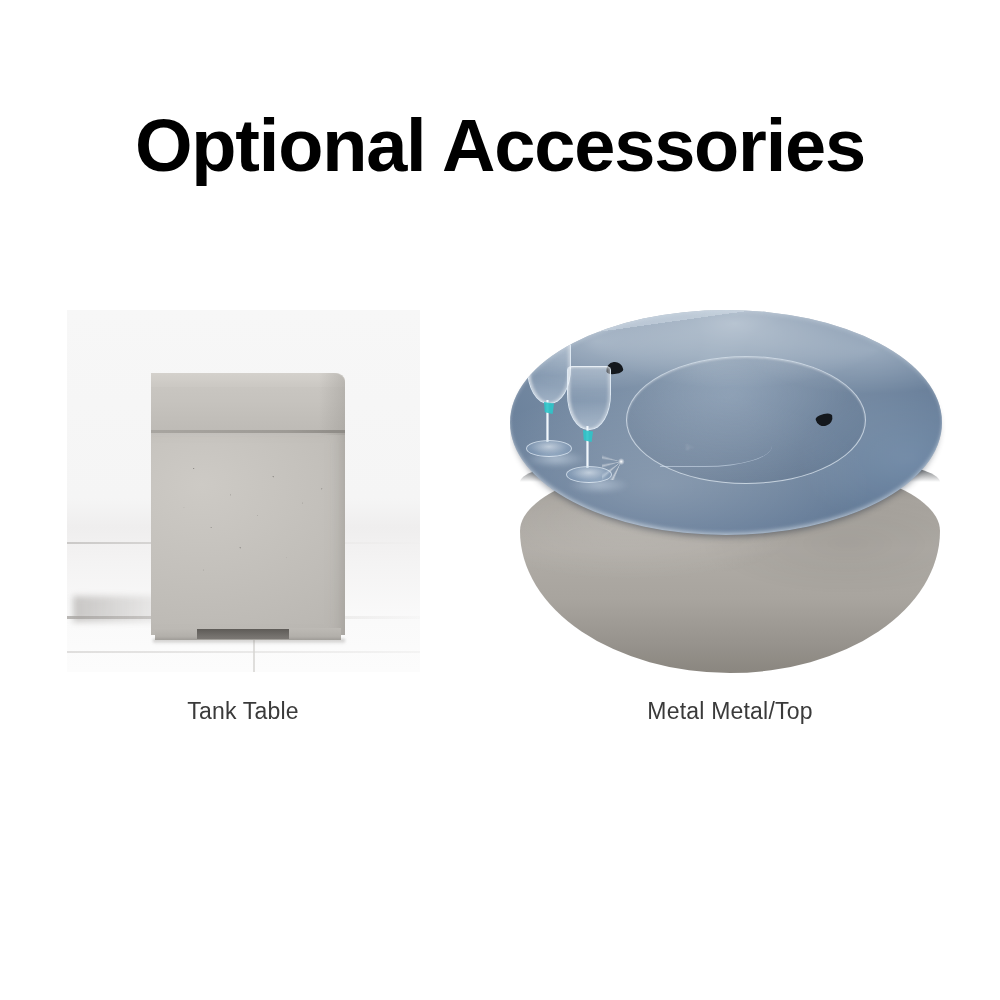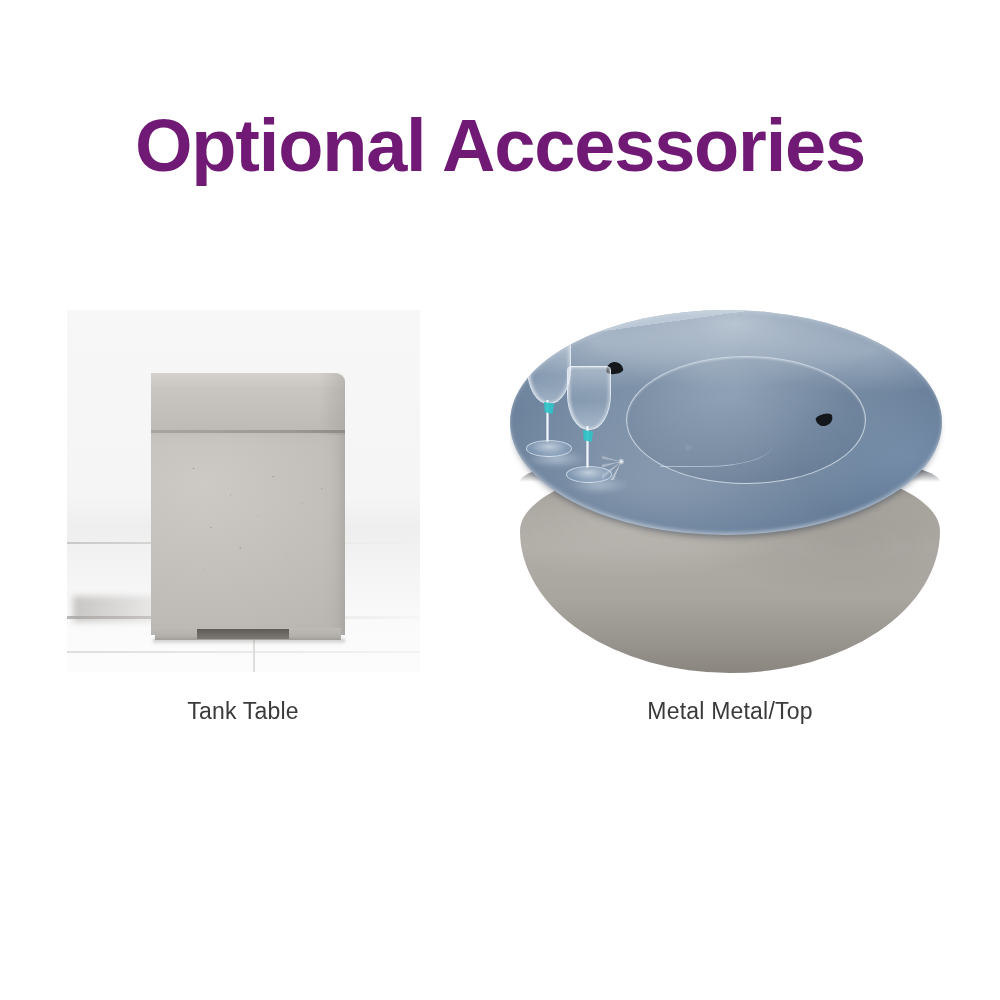--- a/index.html
+++ b/index.html
@@ -21,21 +21,21 @@
     position: absolute;
     left: 0;
     top: 104px;
     width: 1000px;
     text-align: center;
     font-family: "Liberation Sans", sans-serif;
     font-weight: 700;
     font-size: 74px;
     line-height: 84px;
     letter-spacing: -1.2px;
-    color: #701a75;
+    color: #000000;
     white-space: nowrap;
   }
 
   
   #products {
     position: absolute;
     left: 0;
     top: 300px;
     width: 1000px;
     height: 460px;

